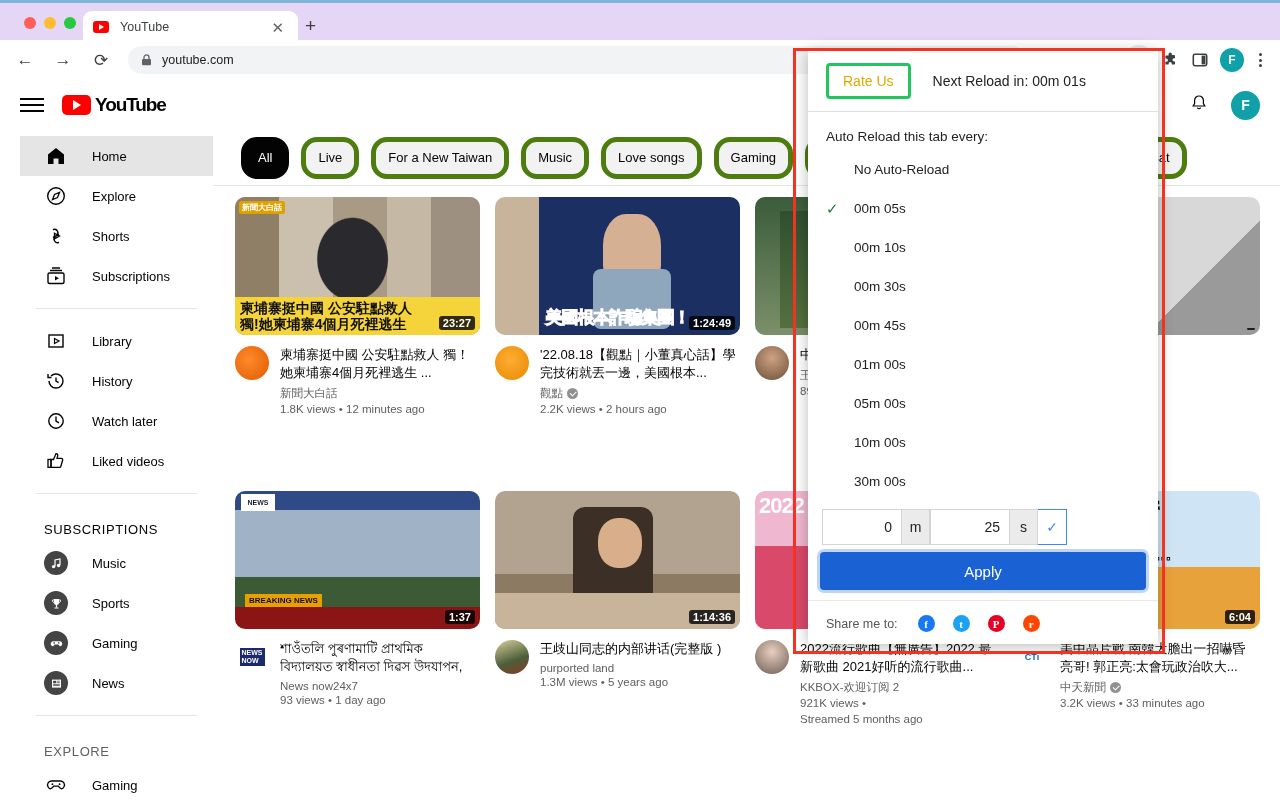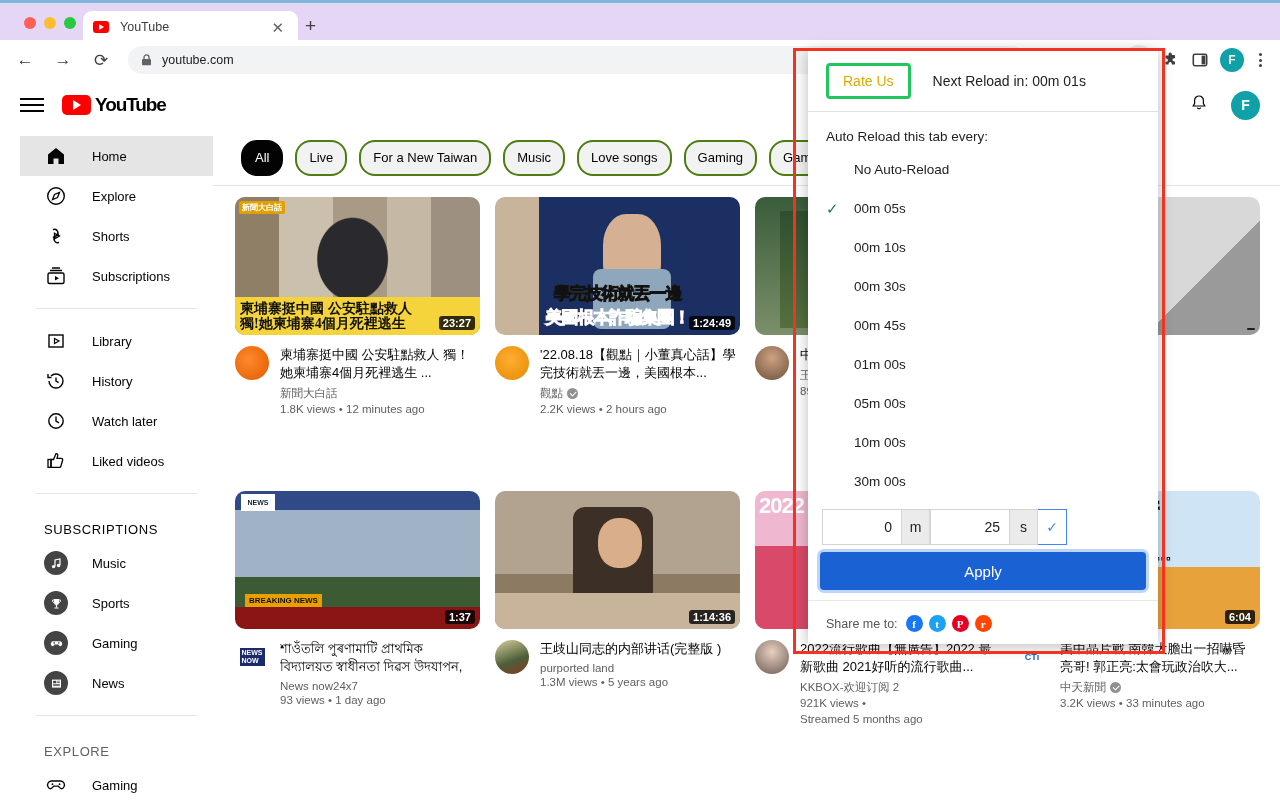--- a/index.html
+++ b/index.html
@@ -123,21 +123,21 @@
   .ch-av { width:24px;height:24px;border-radius:50%;background:#444; display:flex;align-items:center;justify-content:center; margin-right:24px; flex:none;}
 
   
   .content { position:absolute; left:213px; top:50px; width:1067px; height:670px; background:#fff; overflow:hidden;}
   .chips {
     position:absolute; left:0; top:0; width:1067px; height:56px;
     display:flex; align-items:center; gap:12px; padding-left:28px; border-bottom:1px solid #e5e5e5;
     background:#fff; white-space:nowrap;
   }
   .chip {
-    height:32px; border-radius:16px; background:#f2f2f2; border:2px solid #4d7c0f;
+    height:32px; border-radius:16px; background:#f2f2f2; border:5px solid #4d7c0f;
     display:flex; align-items:center; padding:16px 12px; font-size:13px; color:#030303; cursor:pointer; flex:none;
   }
   .chip.sel { background:#030303; color:#fff; border-color:#030303; }
 
   .grid {
     position:absolute; left:0; top:57px; width:1067px; height:613px; padding:10px 0 0 22px;
     display:flex; flex-wrap:wrap;
   }
   .card { width:260px; margin-right:0; margin-bottom:14px; cursor:pointer; }
   .thumb {
@@ -181,21 +181,21 @@
   .cf { height:36px; border:1px solid #d4d4d4; display:flex; align-items:center; justify-content:flex-end;
         padding-right:9px; font-size:14px; color:#222; background:#fff; }
   .cf.num { width:80px; }
   .cf.unit { width:28px; background:#ebebeb; justify-content:center; padding:0; border-left:none; }
   .cf.ok { width:29px; border:1px solid #4285f4; justify-content:center; padding:0; color:#4285f4; border-left:none; }
   .apply-btn {
     margin:7px 12px 0 12px; height:38px; background:#1a62d4; color:#fff; border-radius:4px;
     display:flex; align-items:center; justify-content:center; font-size:15px; cursor:pointer;
     box-shadow:0 0 0 3px rgba(66,133,244,.35);
   }
-  .share-row { display:flex; align-items:center; gap:6px; padding:14px 18px 12px 18px; border-top:1px solid #e8e8e8; margin-top:10px;}
+  .share-row { display:flex; align-items:center; gap:18px; padding:14px 18px 12px 18px; border-top:1px solid #e8e8e8; margin-top:10px;}
   .share-lbl { font-size:12.5px; color:#555; margin-right:2px;}
   .sic { width:17px;height:17px;border-radius:50%; display:flex;align-items:center;justify-content:center;
          color:#fff; font-size:11px; font-weight:700; cursor:pointer; font-family:"Liberation Serif",serif;}
 
   
   .redbox {
     position:absolute; left:793px; top:48px; width:372px; height:606px;
     border:3px solid #f4321f; z-index:60; pointer-events:none;
   }
 </style>
@@ -462,41 +462,40 @@
       <div class="grid">
 
         <div class="card">
           <div class="thumb" style="background:linear-gradient(180deg,#c9b79a 0%,#b8a88e 55%,#f5d33a 56%,#f5d33a 100%);">
             <div style="position:absolute;left:0;top:0;width:100%;height:100%;background:
                  radial-gradient(ellipse 60px 70px at 48% 45%, #2a2a2e 0%, #2a2a2e 58%, transparent 60%),
                  linear-gradient(90deg,#8f7f66 0 18%,#cbbfae 18% 40%,#a89a84 40% 62%,#c5b9a6 62% 80%,#9e9080 80% 100%);"></div>
             <div style="position:absolute;left:4px;top:4px;background:#e0a100;color:#fff;font-size:8px;padding:1px 3px;border-radius:2px;font-weight:700;">新聞大白話</div>
             <div style="position:absolute;left:0;bottom:0;width:100%;background:#f5d33a;padding:3px 5px;">
               <div style="font-size:14px;font-weight:900;color:#111;line-height:16px;white-space:nowrap;overflow:hidden;">柬埔寨挺中國 公安駐點救人</div>
-              <div style="font-size:14px;font-weight:900;color:#111;line-height:16px;white-space:nowrap;overflow:hidden;font-family:Liberation Serif, serif;">獨!她柬埔寨4個月死裡逃生</div>
+              <div style="font-size:14px;font-weight:900;color:#111;line-height:16px;white-space:nowrap;overflow:hidden;">獨!她柬埔寨4個月死裡逃生</div>
             </div>
             <div class="dur">23:27</div>
           </div>
           <div class="meta">
             <div class="av" style="background:radial-gradient(circle at 40% 40%,#ff8a2b,#e05a00);"></div>
             <div class="txt">
               <div class="vtitle">柬埔寨挺中國 公安駐點救人 獨！她柬埔寨4個月死裡逃生 ...</div>
               <div class="vchan">
                   <span>新聞大白話</span>
                 </div>
               <div class="vstats">1.8K views • 12 minutes ago</div>
             </div>
           </div>
         </div>
 
         <div class="card">
           <div class="thumb" style="background:linear-gradient(90deg,#c7b49a 0 18%,#1c2f63 18% 100%);">
             <div style="position:absolute;left:44%;top:12%;width:58px;height:78px;border-radius:40% 40% 35% 35%;background:#d6b092;"></div>
             <div style="position:absolute;left:40%;top:52%;width:78px;height:60px;background:#8fa7bd;border-radius:8px;"></div>
-            <div style="position:absolute;left:0;bottom:30px;width:100%;text-align:center;font-size:17px;font-weight:900;color:#ffd23a;-webkit-text-stroke:1px #111;letter-spacing:-1px;">學完技術就丟一邊</div>
             <div style="position:absolute;left:0;bottom:6px;width:100%;text-align:center;font-size:17px;font-weight:900;color:#e8252a;-webkit-text-stroke:1px #fff;letter-spacing:-1px;">美國根本詐騙集團！</div>
             <div class="dur">1:24:49</div>
           </div>
           <div class="meta">
             <div class="av" style="background:radial-gradient(circle at 45% 40%,#ffad33,#e68a00);"></div>
             <div class="txt">
               <div class="vtitle">'22.08.18【觀點｜小董真心話】學完技術就丟一邊，美國根本...</div>
               <div class="vchan">
                 <span>觀點</span>
                 <span class="verif"></span>

